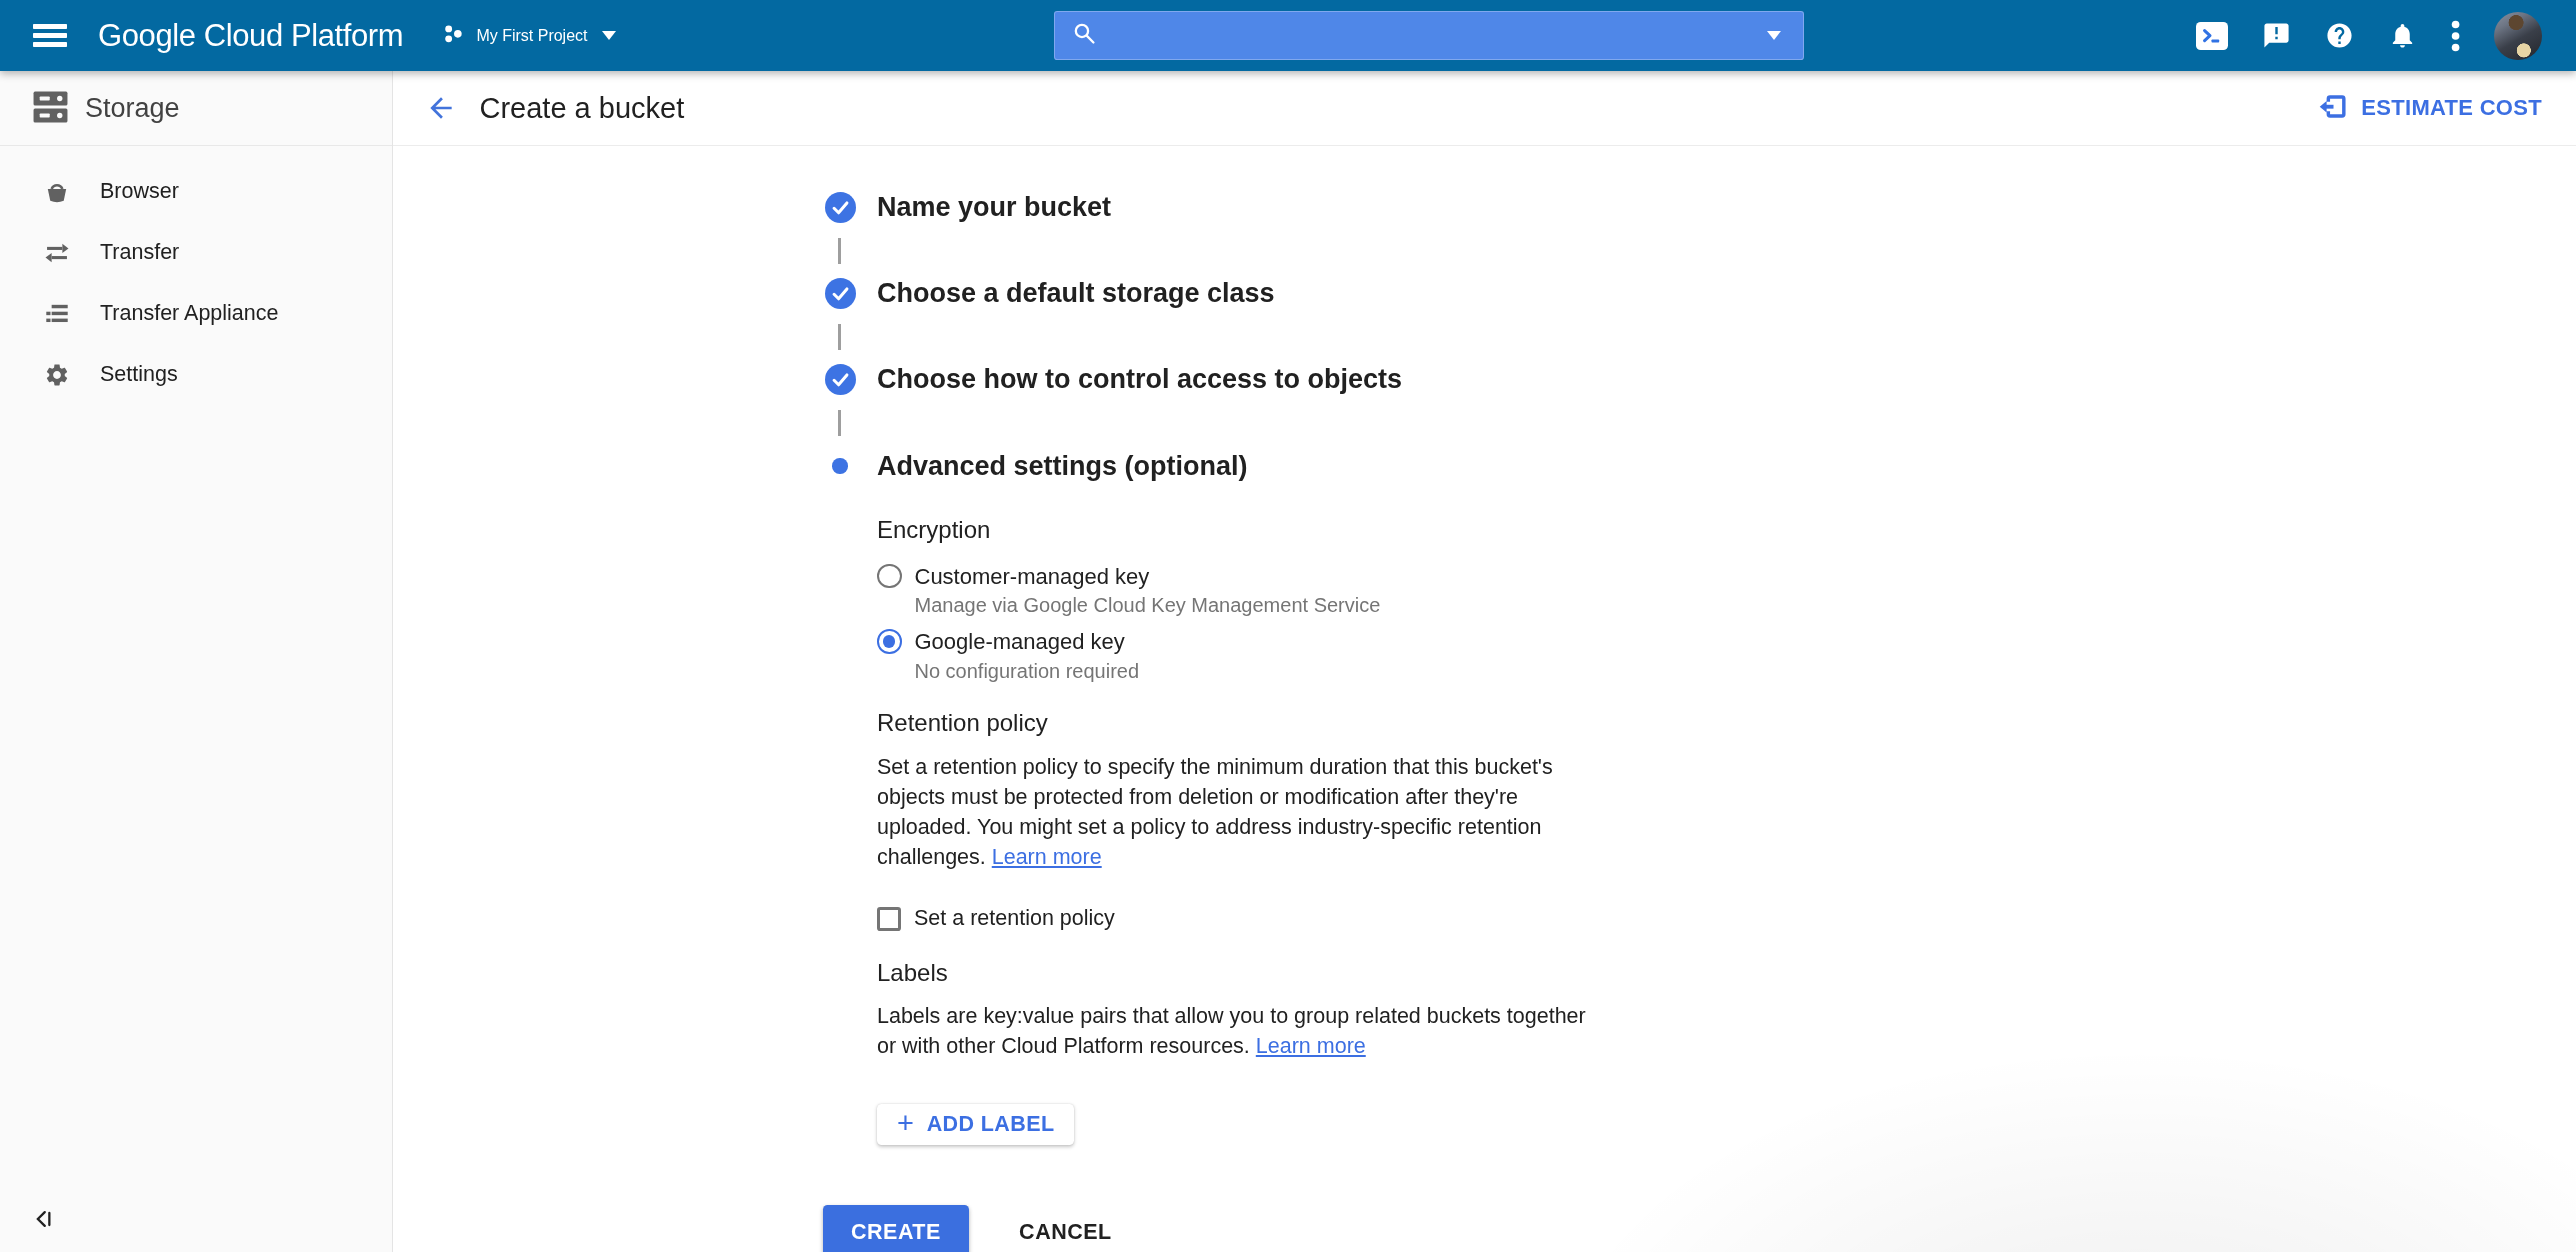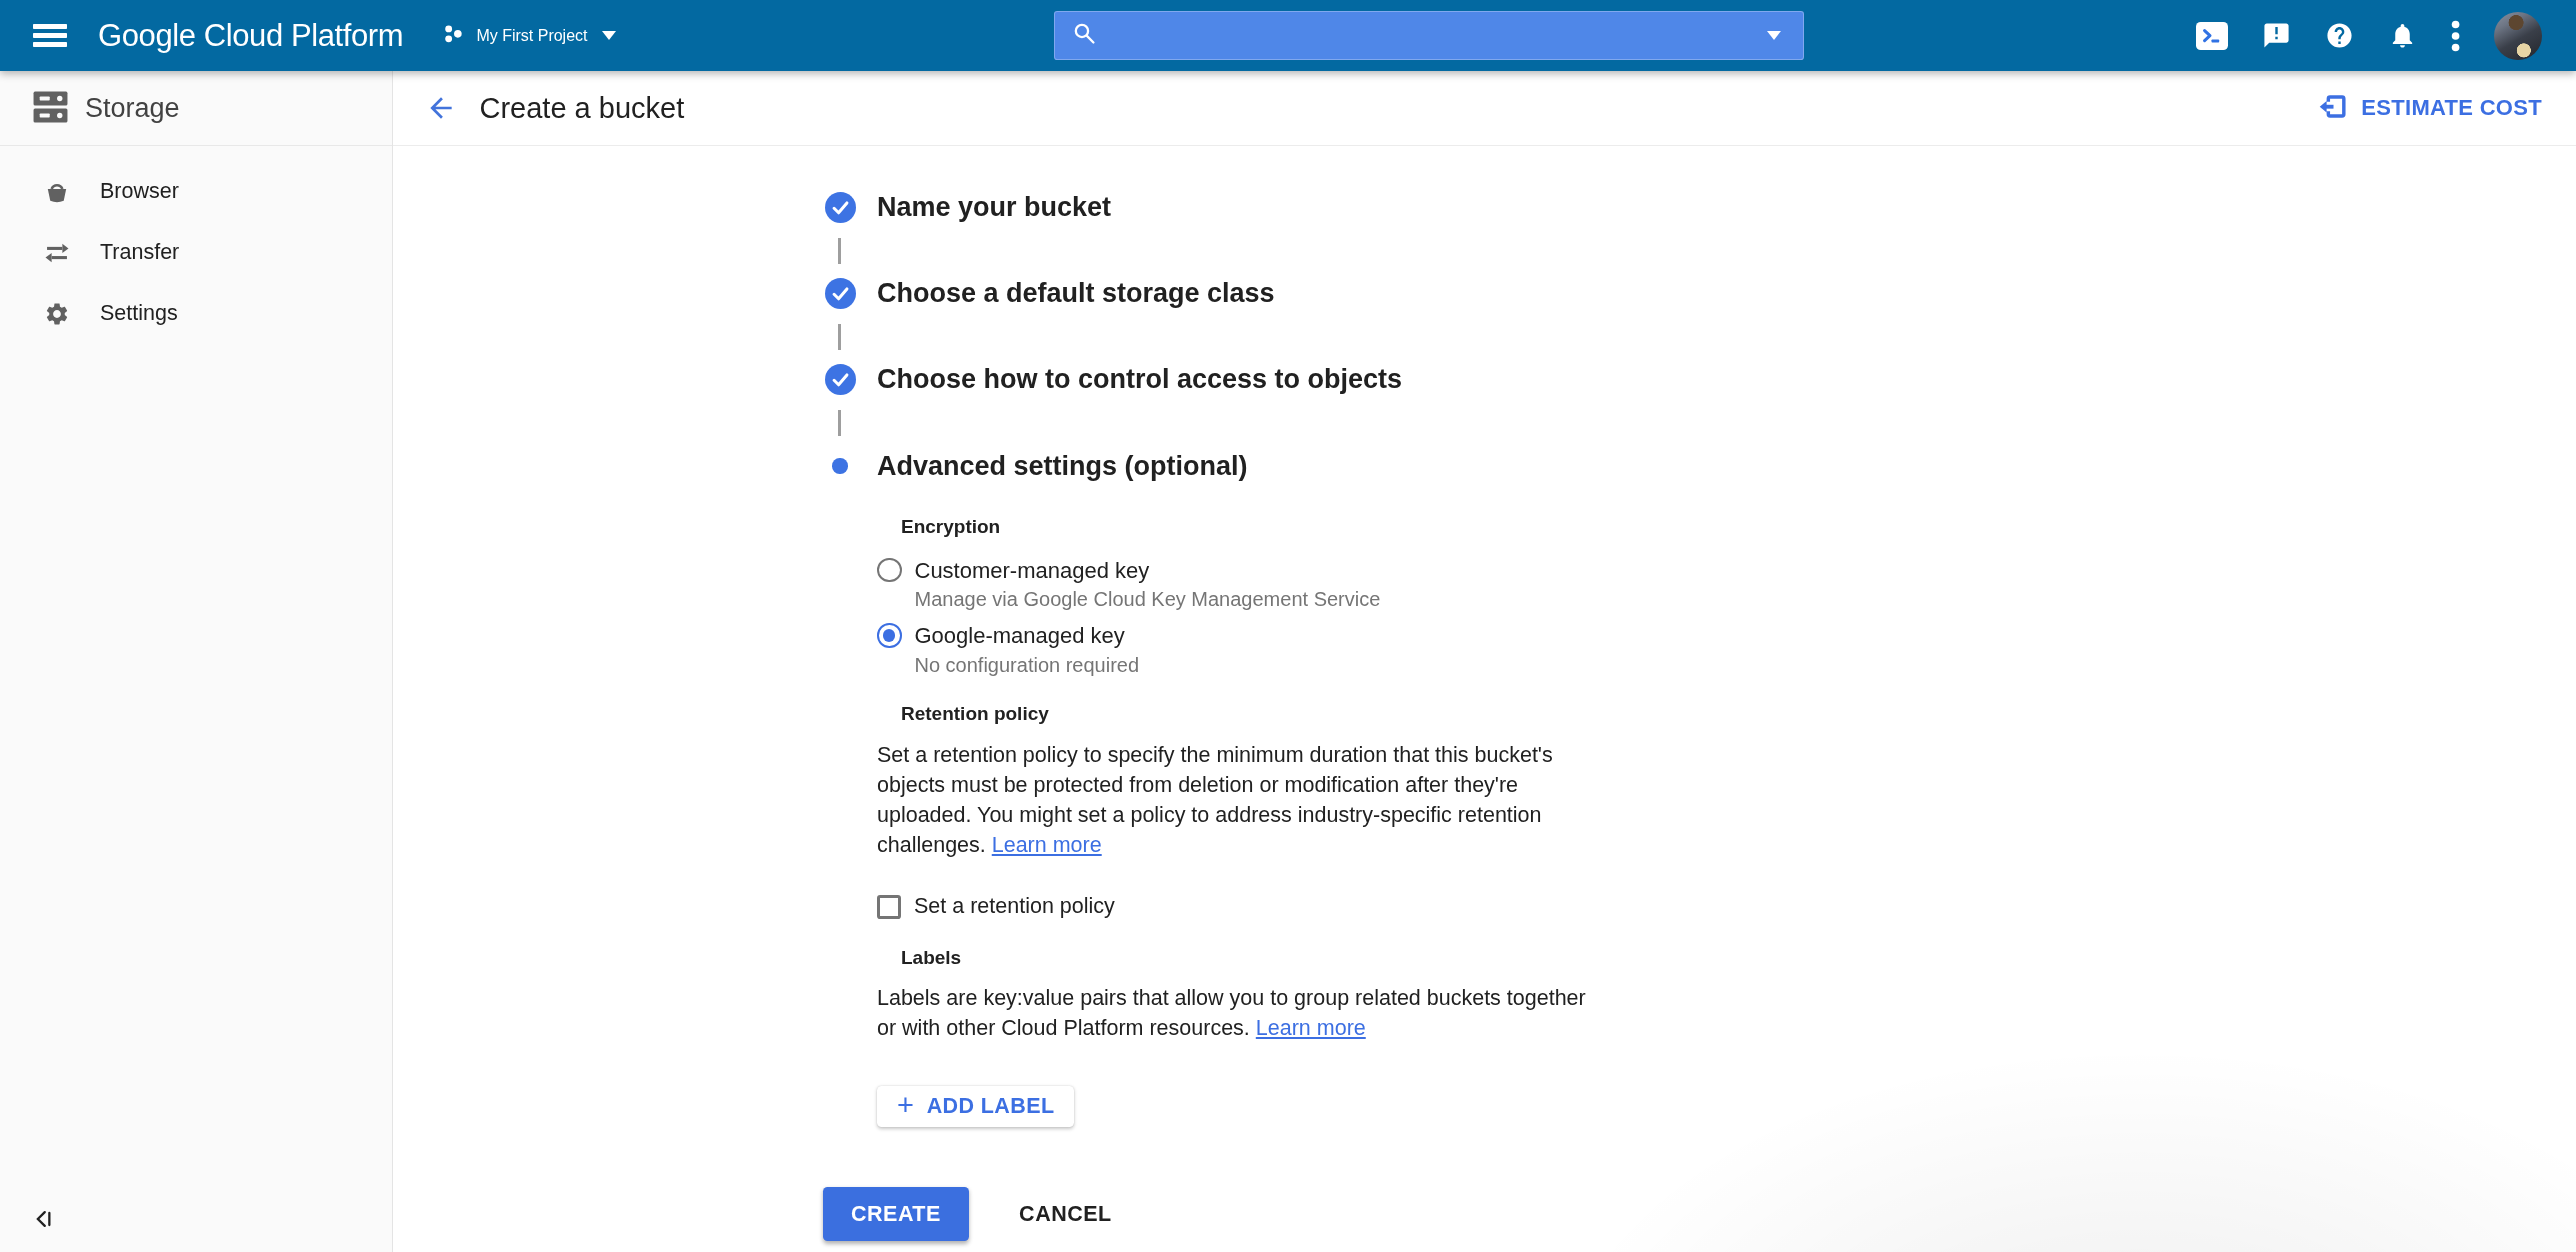--- a/index.html
+++ b/index.html
@@ -60,21 +60,21 @@
   .content { margin-left:430px; padding-top:46px; width:843px; position:relative; z-index:1; }
   .step { height:31px; display:flex; align-items:center; margin-left:1.5px; }
   .step-circle { width:31px; height:31px; border-radius:50%; background:#3d73e3; flex:none;
                  display:flex; align-items:center; justify-content:center; }
   .step-dot-col { width:31px; height:31px; flex:none; display:flex; align-items:center; justify-content:center; }
   .step-dot { width:15.3px; height:15.3px; border-radius:50%; background:#3d73e3; }
   .step-title { font-size:27px; font-weight:700; color:#212121; margin-left:21.5px; white-space:nowrap; }
   .connector { width:2.3px; height:26px; background:#9e9e9e; margin:14.6px 0 14.6px 15.3px; }
 
   .section { margin-left:54px; }
-  .h-section { font-size:19px; font-weight:700; color:#212121;margin-left:24px; }
+  .h-section { font-size:24px; font-weight:400; color:#212121; }
   .enc-head { margin-top:34px; }
   .option { display:flex; margin-top:20px; }
   .option + .option { margin-top:12.3px; }
   .radio { width:24.5px; height:24.5px; border-radius:50%; border:2.3px solid #757575; flex:none; position:relative; cursor:pointer; }
   .radio.selected { border-color:#3c6fe2; }
   .radio.selected::after { content:""; position:absolute; left:3.8px; top:3.8px; width:12.3px; height:12.3px;
                            border-radius:50%; background:#3c6fe2; }
   .option-text { margin-left:13px; }
   .option-label { font-size:22px; color:#212121; line-height:26px; }
   .option-sub { font-size:20px; color:#757575; margin-top:4.6px; line-height:23px; }
@@ -202,20 +202,32 @@
               <rect x="4" y="9" width="20" height="4" fill="#616161"></rect>
               <polygon points="24,5 24,17 32,11" fill="#616161"></polygon>
               <rect x="10" y="21" width="20" height="4" fill="#616161"></rect>
               <polygon points="10,17 10,29 2,23" fill="#616161"></polygon>
             </svg>
         </span>
         <span class="nav-label">Transfer</span>
       </div>
       <div class="nav-item">
         <span class="nav-icon">
+          <svg width="26" height="26" viewBox="0 0 34 34">
+              <rect x="10" y="5" width="21" height="4.5" fill="#616161"></rect>
+              <rect x="3" y="14" width="5.5" height="4.5" fill="#616161"></rect>
+              <rect x="10" y="14" width="21" height="4.5" fill="#616161"></rect>
+              <rect x="3" y="23" width="5.5" height="4.5" fill="#616161"></rect>
+              <rect x="10" y="23" width="21" height="4.5" fill="#616161"></rect>
+            </svg>
+        </span>
+        <span class="nav-label">Transfer Appliance</span>
+      </div>
+      <div class="nav-item">
+        <span class="nav-icon">
           <svg width="26" height="26" viewBox="0 0 24 24" fill="#616161">
               <path d="M19.14 12.94c.04-.3.06-.61.06-.94 0-.32-.02-.64-.07-.94l2.03-1.58c.18-.14.23-.41.12-.61l-1.92-3.32c-.12-.22-.37-.29-.59-.22l-2.39.96c-.5-.38-1.03-.7-1.62-.94L14.4 2.81c-.04-.24-.24-.41-.48-.41h-3.84c-.24 0-.43.17-.47.41l-.36 2.54c-.59.24-1.13.57-1.62.94l-2.39-.96c-.22-.08-.47 0-.59.22L2.74 8.87c-.12.21-.08.47.12.61l2.03 1.58c-.05.3-.09.63-.09.94s.02.64.07.94l-2.03 1.58c-.18.14-.23.41-.12.61l1.92 3.32c.12.22.37.29.59.22l2.39-.96c.5.38 1.03.7 1.62.94l.36 2.54c.05.24.24.41.48.41h3.84c.24 0 .44-.17.47-.41l.36-2.54c.59-.24 1.13-.56 1.62-.94l2.39.96c.22.08.47 0 .59-.22l1.92-3.32c.12-.22.07-.47-.12-.61l-2.01-1.58zM12 15.6c-1.98 0-3.6-1.62-3.6-3.6s1.62-3.6 3.6-3.6 3.6 1.62 3.6 3.6-1.62 3.6-3.6 3.6z"></path>
             </svg>
         </span>
         <span class="nav-label">Settings</span>
       </div>
     </div>
     <div class="collapse-btn">
       <svg width="26" height="26" viewBox="0 0 34 34" fill="none" stroke="#212121" stroke-width="3" stroke-linecap="round">
           <polyline points="18,8 9,17 18,26"></polyline>

